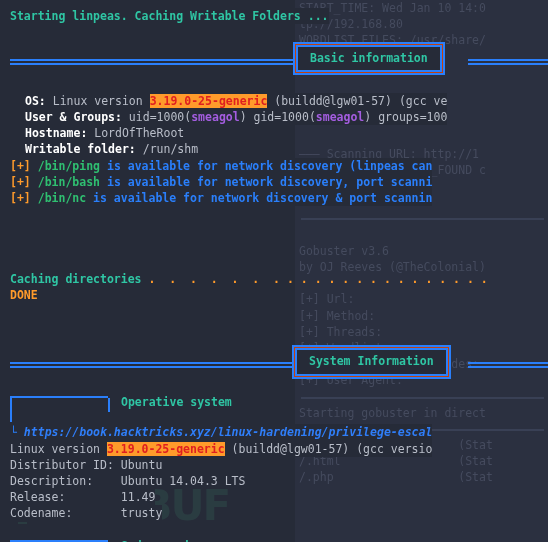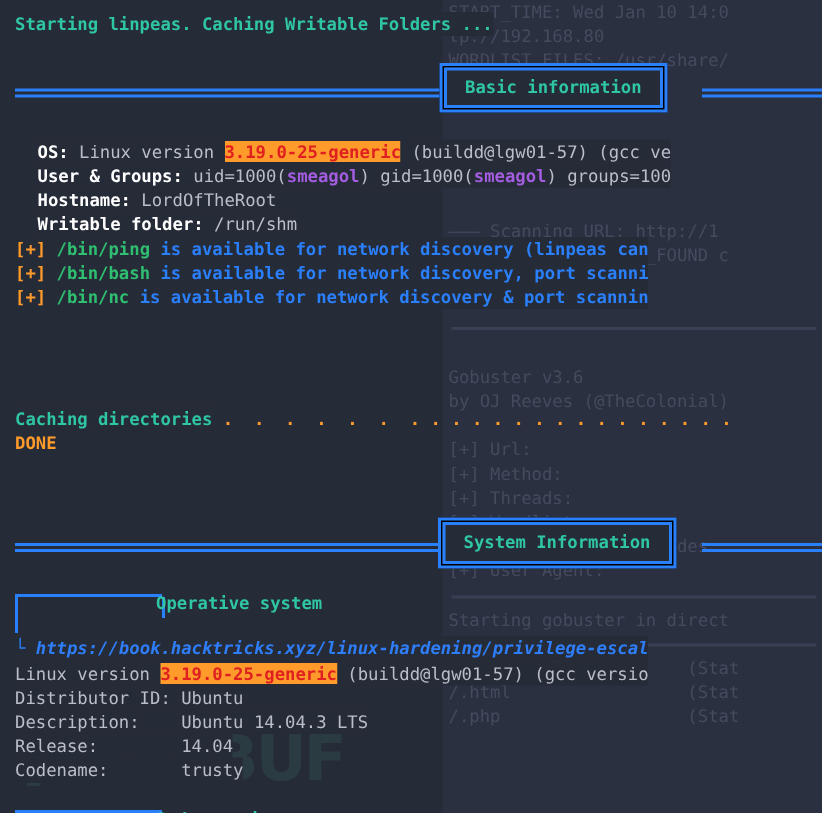--- a/index.html
+++ b/index.html
@@ -65,21 +65,21 @@
     position:absolute;top:21px;height:2px;background:#2a7ffb;
   }
   .section .siderule-l2,
   .section .siderule-r2{
     position:absolute;top:25px;height:2px;background:#2a7ffb;
   }
   .section .hdrbox{
     position:absolute;top:4px;
     border:2px solid #2a7ffb;
     padding:1px;
-    background:#000000;
+    background:#c2410c;
   }
   .section .hdrbox .inner{
     border:2px solid #2a7ffb;
     padding:3px 12px 4px 12px;
     background:#262b38;
   }
   .section .hdrbox .inner span{
     color:#2fc6a4;font-weight:bold;font-size:11.5px;
     font-family:"DejaVu Sans Mono","Liberation Mono",monospace;
     white-space:pre;
@@ -90,21 +90,21 @@
   .subsection .bracket{
     position:absolute;left:10px;top:4px;width:96px;height:24px;
     border-left:2px solid #2a7ffb;
     border-top:2px solid #2a7ffb;
   }
   .subsection .bracket::after{
     content:"";position:absolute;right:-2px;top:0;width:2px;height:14px;
     background:#2a7ffb;
   }
   .subsection .sublabel{
-    position:absolute;left:104px;top:2px;
+    position:absolute;left:121px;top:2px;
     color:#2fc6a4;font-weight:bold;white-space:pre;text-align:right;
   }
   
   #watermark{
     position:absolute;left:18px;top:494px;z-index:1;
     font-family:"DejaVu Sans","Liberation Sans",sans-serif;
     font-weight:bold;font-size:42px;letter-spacing:-2px;
     color:#2f4a4a;opacity:.55;white-space:pre;
   }
   #watermark .bar{
@@ -209,21 +209,21 @@
     <div class="bracket"></div>
     <div class="sublabel">Operative system</div>
   </div>
 
   <div class="row"><span class="op" style="color:#2a7ffb;font-weight:bold;">└ </span><span class="op bluelink">https://book.hacktricks.xyz/linux-hardening/privilege-escal</span></div>
 
   <div class="row"><span class="op grey">Linux version </span><span class="hl">3.19.0-25-generic</span><span class="op grey"> (buildd@lgw01-57) (gcc versio</span></div>
 
   <div class="row"><span class="op grey">Distributor ID:</span><span class="op grey"> </span><span class="op grey">Ubuntu</span></div>
   <div class="row"><span class="op grey">Description:</span><span class="op grey">    </span><span class="op grey">Ubuntu 14.04.3 LTS</span></div>
-  <div class="row"><span class="op grey">Release:</span><span class="op grey">        </span><span class="op grey">14.04</span></div>
+  <div class="row"><span class="op grey">Release:</span><span class="op grey">        </span><span class="op grey">11.49</span></div>
   <div class="row"><span class="op grey">Codename:</span><span class="op grey">       </span><span class="op grey">trusty</span></div>
 
   <div class="row" style="height:14px"></div>
 
   <div class="subsection">
     <div class="bracket"></div>
     <div class="sublabel">Sudo version</div>
   </div>
 
 </div>

